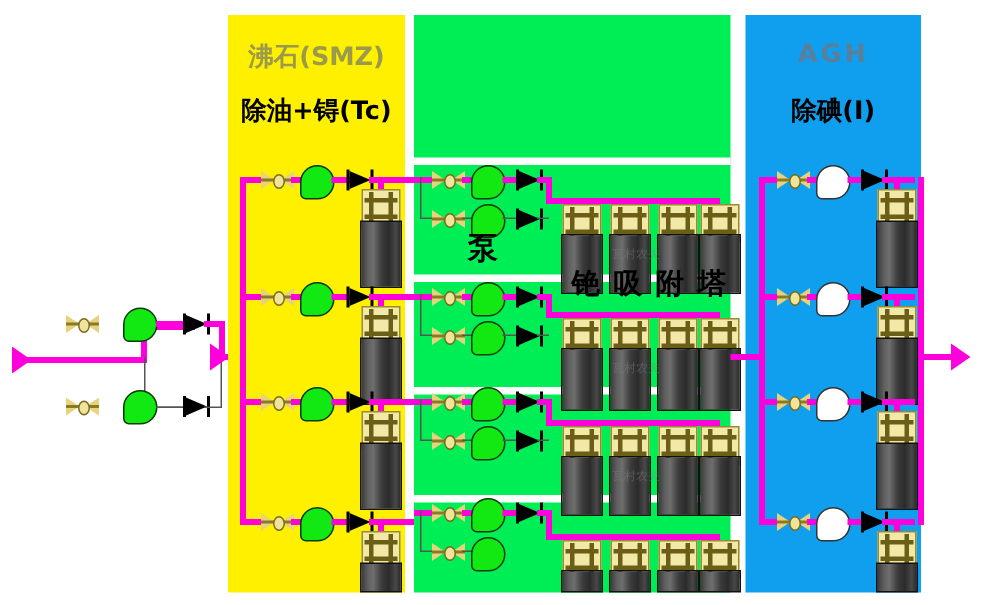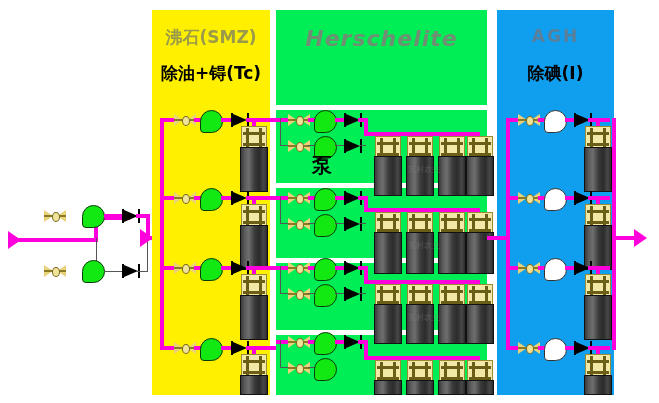--- a/index.html
+++ b/index.html
@@ -242,21 +242,20 @@
     <div class="coup" style="left:241px;top:354px;">
       <i class="r1"></i>
         <i class="r2"></i>
         <i class="c1"></i>
         <i class="c2"></i>
     </div>
     <div class="vessel" style="left:240px;top:375px;width:28px;height:20px;"></div>
   </div>
 
   <div class="panel" id="panel-hers">
-    <div class="hdr hdr-top">Herschelite</div>
     <div class="rowsep" style="top:95px;"></div>
     <div class="rowsep" style="top:173px;"></div>
     <div class="rowsep" style="top:248px;"></div>
     <div class="rowsep" style="top:320px;"></div>
   </div>
 
   <div>
     <div class="pipe h" style="left:276px;top:118px;width:14px;"></div>
     <div class="valve" style="left:288px;top:114px;">
       <div class="tri tl"></div>
@@ -539,20 +538,21 @@
         <i class="c2"></i>
       </div>
 
     <div class="vessel" style="left:374px;top:380px;width:28px;height:15px;"></div>
     <div class="vessel" style="left:406px;top:380px;width:28px;height:15px;"></div>
     <div class="vessel" style="left:438px;top:380px;width:28px;height:15px;"></div>
     <div class="vessel" style="left:466px;top:380px;width:28px;height:15px;"></div>
   </div>
 
   <div class="lbl" id="lbl-pump" style="left:312px;top:152px;">泵</div>
+  <div class="lbl" id="lbl-tower" style="left:381px;top:176px;">铯吸附塔</div>
 
   <div class="panel" id="panel-agh">
     <div class="hdr hdr-top">AGH</div>
     <div class="hdr hdr-bot">除碘(I)</div>
   </div>
 
   <div class="pipe v" style="left:506px;top:118px;height:232px;"></div>
   <div class="pipe h" style="left:487px;top:236px;width:22px;"></div>
 
   <div>

